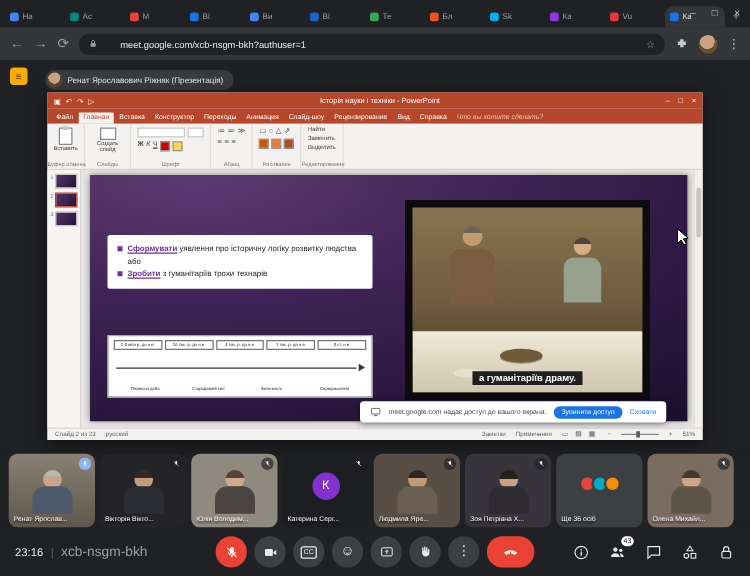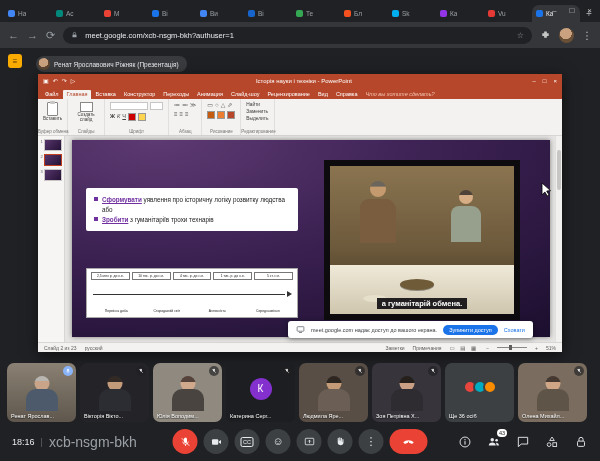--- a/index.html
+++ b/index.html
@@ -11,21 +11,21 @@
   .tab{display:flex;align-items:center;gap:3px;width:40px;height:17px;padding:0 4px;color:#9aa0a6;
        border-radius:7px 7px 0 0;overflow:hidden;flex:none}
   .tab.active{background:#35363a;color:#e8eaed}
   .fav{width:7px;height:7px;border-radius:2px;flex:none}
   .tlabel{font-size:6.5px;white-space:nowrap;overflow:hidden}
   .newtab{color:#9aa0a6;font-size:10px;margin:0 0 3px 6px}
   .wctrls{position:absolute;right:8px;top:0;height:20px;display:flex;gap:13px;align-items:center;color:#c4c7c5;font-size:8px}
   
   .toolbar{position:absolute;top:22px;left:0;right:0;height:26px;background:#35363a;display:flex;align-items:center;padding:0 8px;gap:8px;box-sizing:border-box}
   .navic{color:#9aa0a6;font-size:11px;line-height:1}
-  .addressbar{flex:1;height:17px;background:#202124;border-radius:9px;display:flex;align-items:center;padding:0 8px;gap:7px;min-width:0}
+  .addressbar{flex:1;height:17px;background:#202124;border-radius:9px;display:flex;align-items:center;padding:0 8px;gap:18px;min-width:0}
   .url{font-size:7.5px;color:#e8eaed;flex:1;white-space:nowrap;overflow:hidden}
   .star{color:#9aa0a6;font-size:8px}
   .avatar16{width:15px;height:15px;border-radius:50%;background:radial-gradient(circle at 45% 35%,#caa27f 0 46%,#6a4f37 47%)}
   .kebab{color:#c4c7c5;font-size:10px}
   
   .stage{position:absolute;top:48px;left:0;right:0;height:315px;background:#202124}
   .ext{position:absolute;left:8px;top:6px;width:14px;height:14px;border-radius:3px;display:flex;align-items:center;justify-content:center;font-size:8px;color:#5c3b00}
   .pill{position:absolute;left:36px;top:8px;height:16px;background:#3a3b3e;border-radius:9px;display:flex;align-items:center;gap:4px;padding:0 8px 0 2px}
   .pill .pav{width:12px;height:12px;border-radius:50%;background:radial-gradient(circle at 45% 35%,#caa27f 0 46%,#5d4631 47%)}
   .pill span{font-size:6.5px;color:#e8eaed;white-space:nowrap}
@@ -127,21 +127,21 @@
   .trio{position:absolute;left:50%;top:40%;transform:translate(-50%,-50%);display:flex}
   .trio span{width:14px;height:14px;border-radius:50%;border:2px solid #3c4043;box-sizing:border-box}
   .trio span+span{margin-left:-4px}
   .c1{background:#e8453c}.c2{background:#00acc1}.c3{background:#fb8c00}
   .t8{background:#7a6d5f} .t8 .head{background:linear-gradient(#463931 40%,#cfa787 41%)} .t8 .sh{background:#5f5448}
   
   .cbar{position:absolute;left:0;right:0;bottom:0;height:39px;background:#202124;display:flex;align-items:center;padding:0 12px;box-sizing:border-box}
   .meta{display:flex;align-items:center;gap:6px}
   .time{color:#e8eaed;font-size:9px}
   .sep{color:#5f6368;font-size:9px}
-  .code{color:#9aa0a6;font-size:14px}
+  .code{color:#9aa0a6;font-size:11px}
   .cgroup{position:absolute;left:50%;transform:translateX(-50%);display:flex;gap:6px;align-items:center}
   .cbtn{width:25px;height:25px;border-radius:50%;background:#3c4043;display:flex;align-items:center;justify-content:center}
   .cbtn.red{background:#ea4335}
   .endbtn{width:38px;height:25px;border-radius:13px;background:#ea4335;display:flex;align-items:center;justify-content:center}
   .ccbox{border:1px solid #e8eaed;border-radius:2px;font-size:5.5px;color:#e8eaed;padding:0 2px;line-height:8px}
   .smile{color:#e8eaed;font-size:11px;line-height:1}
   .dots{color:#e8eaed;font-size:11px;line-height:1}
   .rgroup{margin-left:auto;display:flex;gap:15px;align-items:center}
   .ric{position:relative;width:14px;height:14px}
   .badge{position:absolute;top:-6px;right:-6px;background:#fff;color:#202124;font-size:5.5px;border-radius:5px;padding:0 2px;line-height:8px}
@@ -387,21 +387,21 @@
                   <div class="fhead"></div>
                   <div class="ftorso"></div>
                 </div>
               <div class="fg fg-b">
                   <div class="fhead"></div>
                   <div class="ftorso"></div>
                 </div>
               <div class="ptable"></div>
               <div class="bowl"></div>
               <div class="plate"></div>
-              <div class="cap cap2"><span>а гуманітарій обмена.</span></div>
+              <div class="cap cap2"><span>а гуманітаріїв драму.</span></div>
             </div>
           </div>
         </div>
         <div class="vscroll"></div>
       </div>
     </div>
 
     <div class="pstatus">
       <span>Слайд 2 из 23</span>
       <span>русский</span>
@@ -527,21 +527,21 @@
           <path fill="#fff" d="M12 14a3 3 0 0 0 3-3V6a3 3 0 0 0-6 0v5a3 3 0 0 0 3 3z"></path>
           <line x1="4.5" y1="4.5" x2="19.5" y2="19.5" stroke="#fff" stroke-width="2"></line>
         </svg>
       </span>
     <span class="tname">Олена Михайл...</span>
   </div>
 </section>
 
 <footer class="cbar">
   <div class="meta">
-    <span class="time">18:16</span>
+    <span class="time">23:16</span>
     <span class="sep">|</span>
     <span class="code">xcb-nsgm-bkh</span>
   </div>
 
   <div class="cgroup">
     <div class="cbtn red">
       <svg width="12" height="12" viewBox="0 0 24 24">
           <path fill="#fff" d="M12 14a3 3 0 0 0 3-3V6a3 3 0 0 0-6 0v5a3 3 0 0 0 3 3z"></path>
           <path fill="none" stroke="#fff" stroke-width="1.6" d="M6.5 11a5.5 5.5 0 0 0 11 0M12 16.5V20"></path>
           <line x1="4.5" y1="4.5" x2="19.5" y2="19.5" stroke="#fff" stroke-width="1.8"></line>

